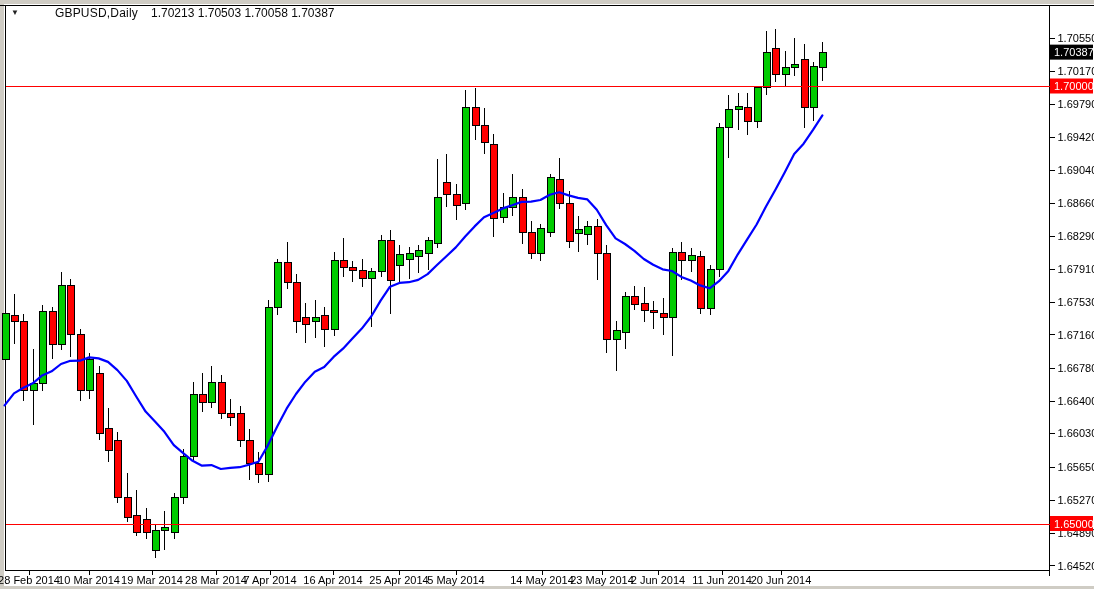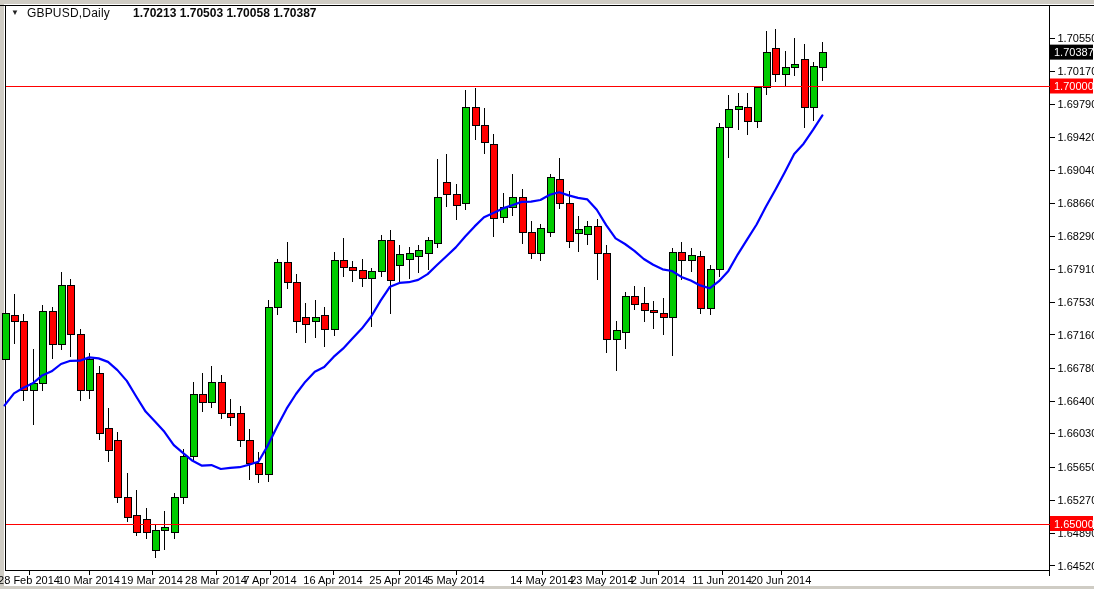--- a/index.html
+++ b/index.html
@@ -2,22 +2,22 @@
 <html><head>
 <meta charset="utf-8">
 <style>
   html,body{margin:0;padding:0;background:#ffffff;}
   .window{position:relative;width:1094px;height:589px;background:#ffffff;
           font-family:"Liberation Sans",sans-serif;overflow:hidden;}
   #chart-root svg{display:block;}
   .title-overlay{position:absolute;left:11px;top:5px;height:16px;display:flex;
                  align-items:center;font-size:12px;color:#0a0a0a;white-space:pre;}
   .tri{font-size:8px;color:#222;margin-right:8px;line-height:1;}
-  .sym{letter-spacing:0.2px;}
-  .ohlc{margin-left:23px;font-weight:bold;}
+  .sym{letter-spacing:0.2px;margin-left:28px;}
+  .ohlc{margin-left:13px;}
 </style>
 </head>
 <body>
 
 <div class="window">
   <div id="chart-root">
       <svg viewBox="0 0 1094 589" width="1094" height="589">
         <rect x="0" y="0" width="1094" height="589" fill="#FFFFFF"></rect>
         <rect x="0" y="0" width="1094" height="4" fill="#CFCCC4"></rect>
         <rect x="0" y="0" width="4" height="589" fill="#CFCCC4"></rect>

